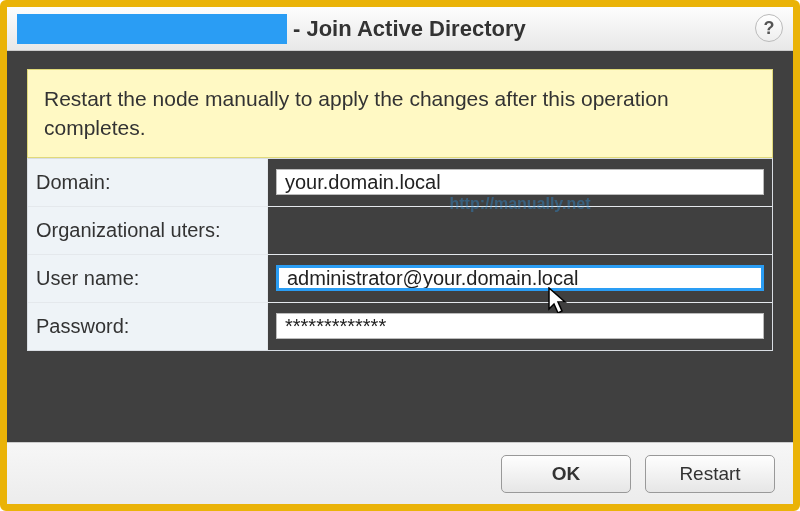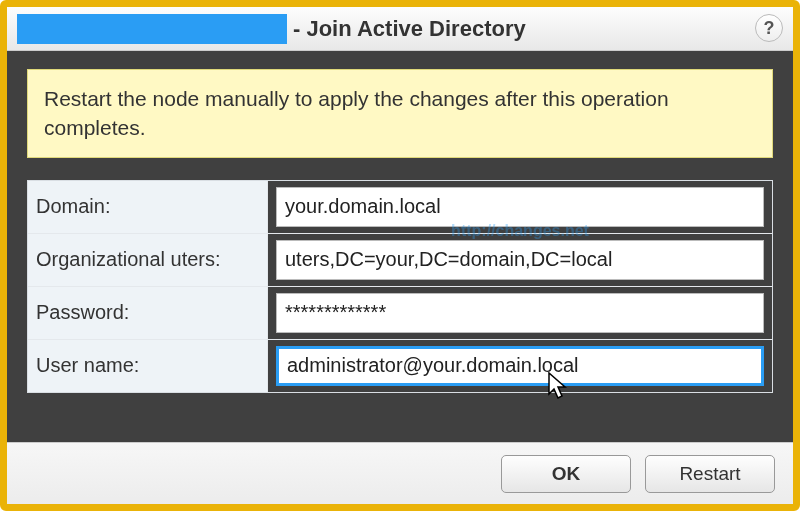--- a/index.html
+++ b/index.html
@@ -62,21 +62,20 @@
     flex: 1;
     padding: 18px 20px 10px 20px;
   }
   .notice {
     background: #fff9c4;
     border: 1px solid #e0d97a;
     padding: 14px 16px;
     font-size: 21px;
     line-height: 1.4;
     color: #333;
-    margin-bottom: 22px;
   }
   .form-table {
     width: 100%;
     border: 1px solid #d9dee3;
     border-collapse: collapse;
   }
   .form-row {
     display: flex;
     border-bottom: 1px solid #e4e8ec;
   }
@@ -93,21 +92,21 @@
   }
   .input-cell {
     flex: 1;
     padding: 6px 8px;
     display: flex;
     align-items: center;
     position: relative;
   }
   .text-input {
     width: 100%;
-    height: 40px;
+    height: 26px;
     border: 1px solid #bbb;
     font-size: 20px;
     padding: 8px 8px;
     font-family: Arial, Helvetica, sans-serif;
     color: #222;
     background: #fff;
   }
   .text-input.focused {
     border: 3px solid #2a9df4;
     outline: none;
@@ -175,42 +174,41 @@
       <div class="form-row">
         <div class="label-cell">Domain:</div>
         <div class="input-cell">
           <input type="text" class="text-input" value="your.domain.local" style="">
         </div>
       </div>
 
       <div class="form-row">
         <div class="label-cell">Organizational uters:</div>
         <div class="input-cell" style="position:relative;">
-          <div class="watermark">http://changes.net</div>
-          <input type="text" class="text-input" value="uters,DC=your,DC=domain,DC=local" style="">
-        </div>
-      </div>
-
-      <div class="form-row">
-        <div class="label-cell">Password:</div>
-        <div class="input-cell">
-          <input type="text" class="text-input" value="*************" style="">
+          <div class="watermark">http://manually.net</div>
         </div>
       </div>
 
       <div class="form-row">
         <div class="label-cell">User name:</div>
         <div class="input-cell" style="position:relative;">
           <input type="text" class="text-input focused" value="administrator@your.domain.local" style="">
           <svg class="cursor-arrow" width="24" height="30" viewBox="0 0 24 30" style="left:280px; top:32px;">
             <path d="M1 1 L1 22 L6 17 L10 26 L14 24 L10 15 L17 15 Z" fill="#fff" stroke="#000" stroke-width="1.5"></path>
           </svg>
         </div>
       </div>
 
+      <div class="form-row">
+        <div class="label-cell">Password:</div>
+        <div class="input-cell">
+          <input type="text" class="text-input" value="*************" style="">
+        </div>
+      </div>
+
     </div>
 
   </div>
 
   <div class="footer">
     <div class="btn primary">
       <span>OK</span>
     </div>
     <div class="btn">
       <span>Restart</span>

